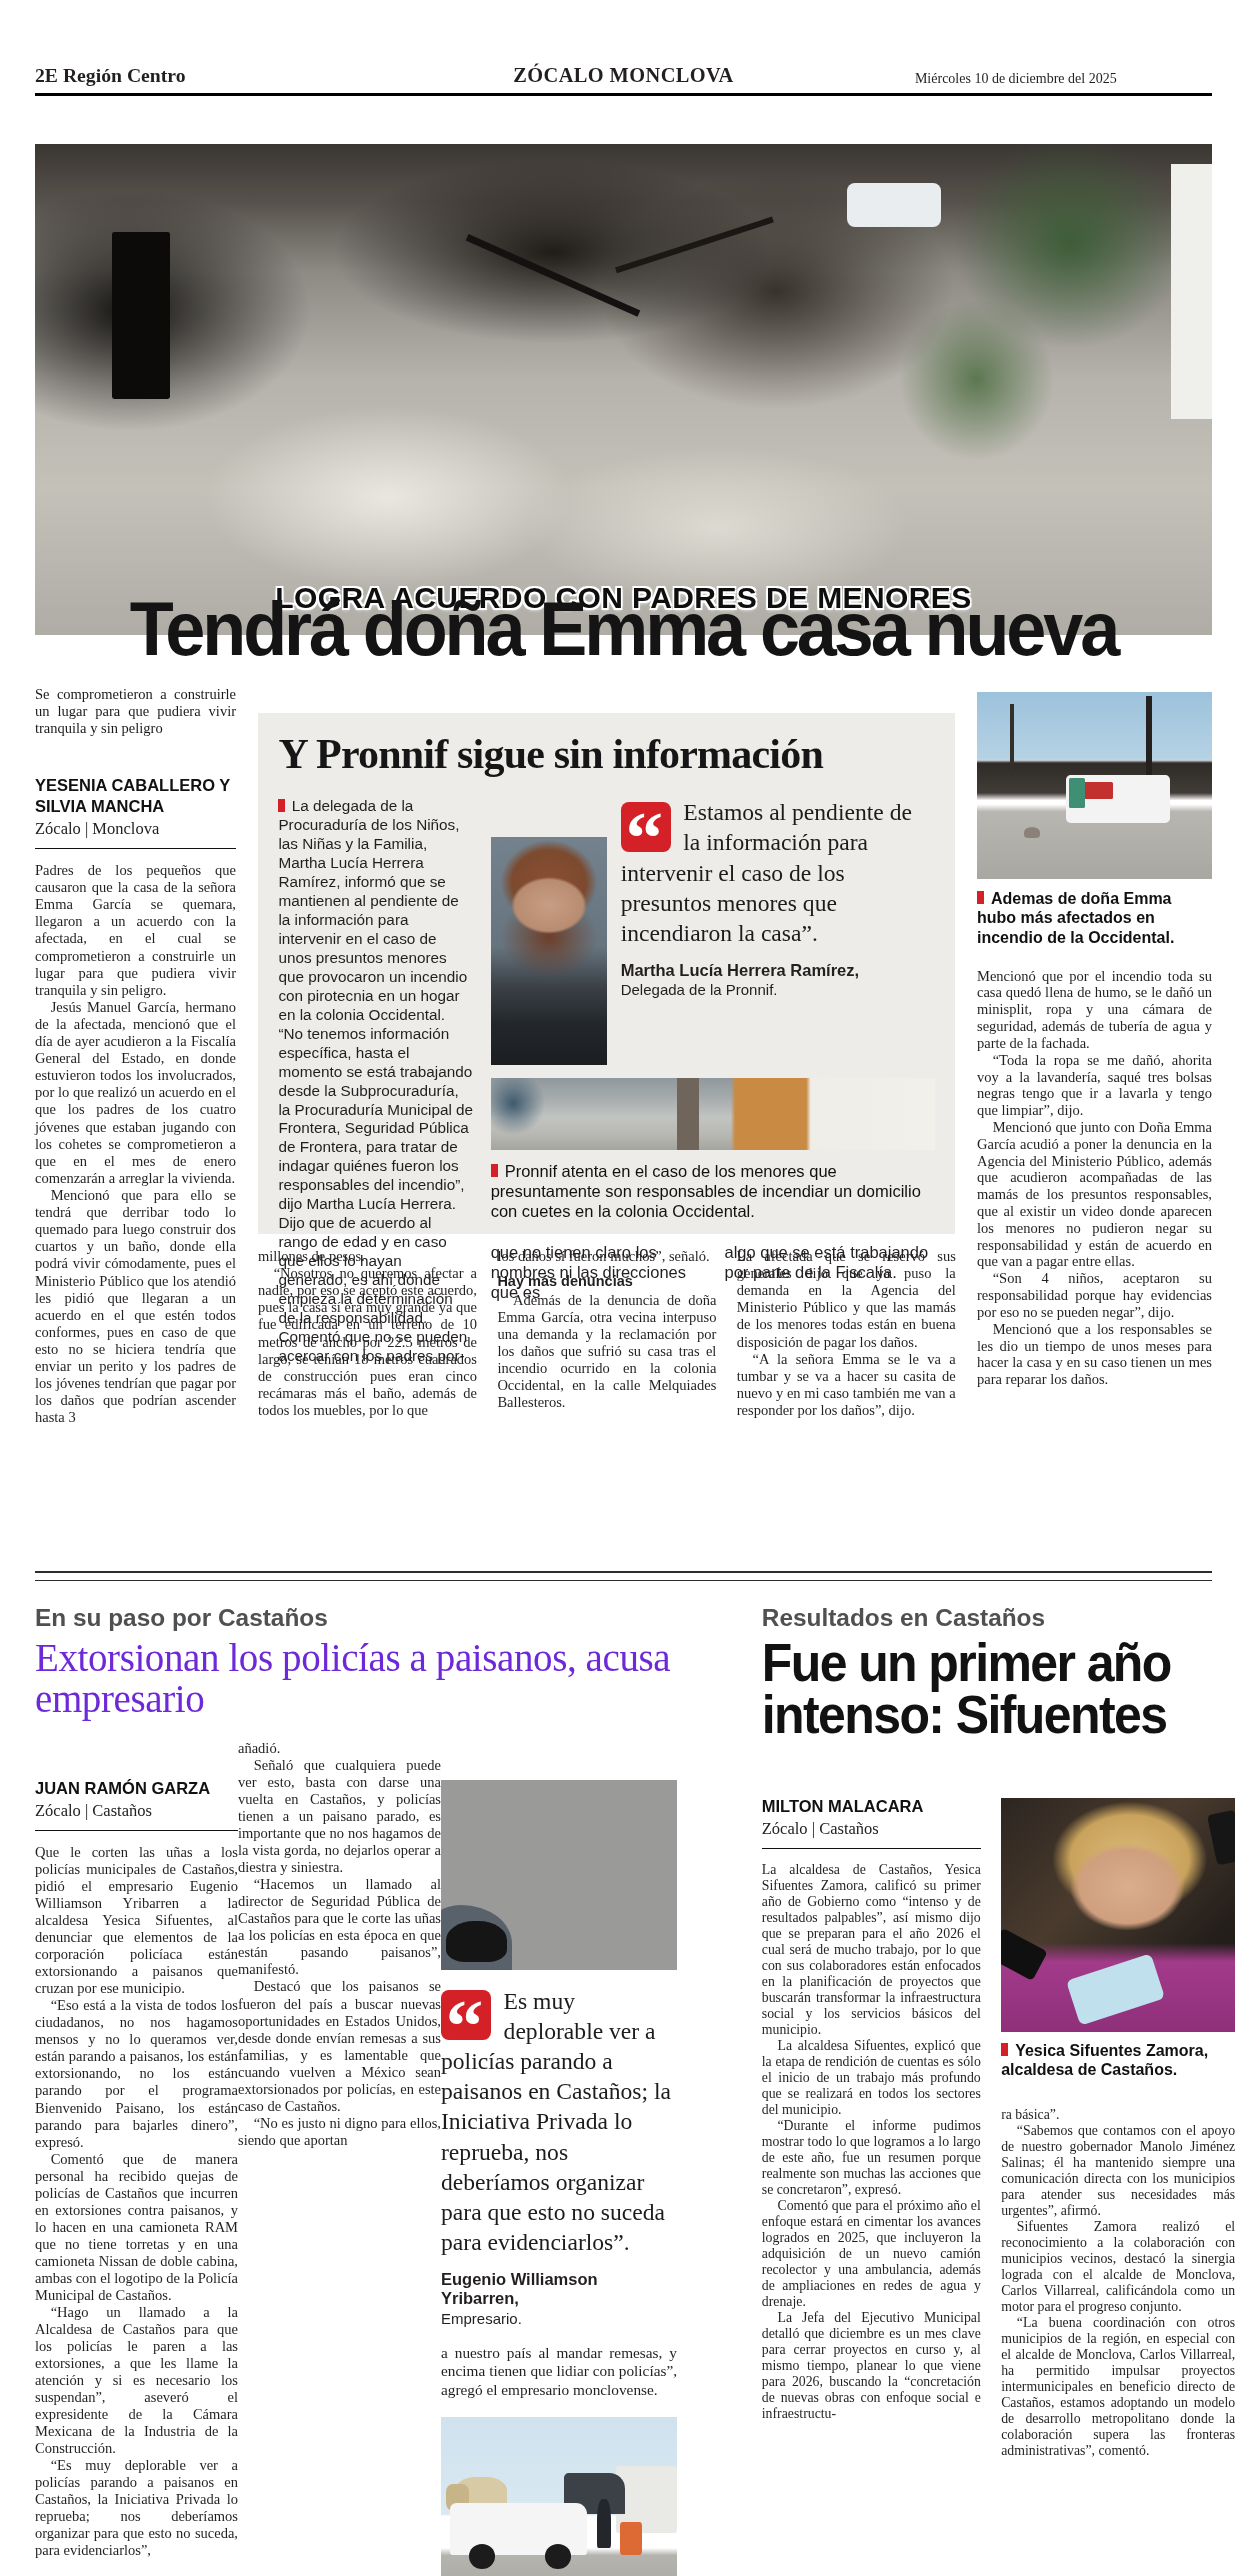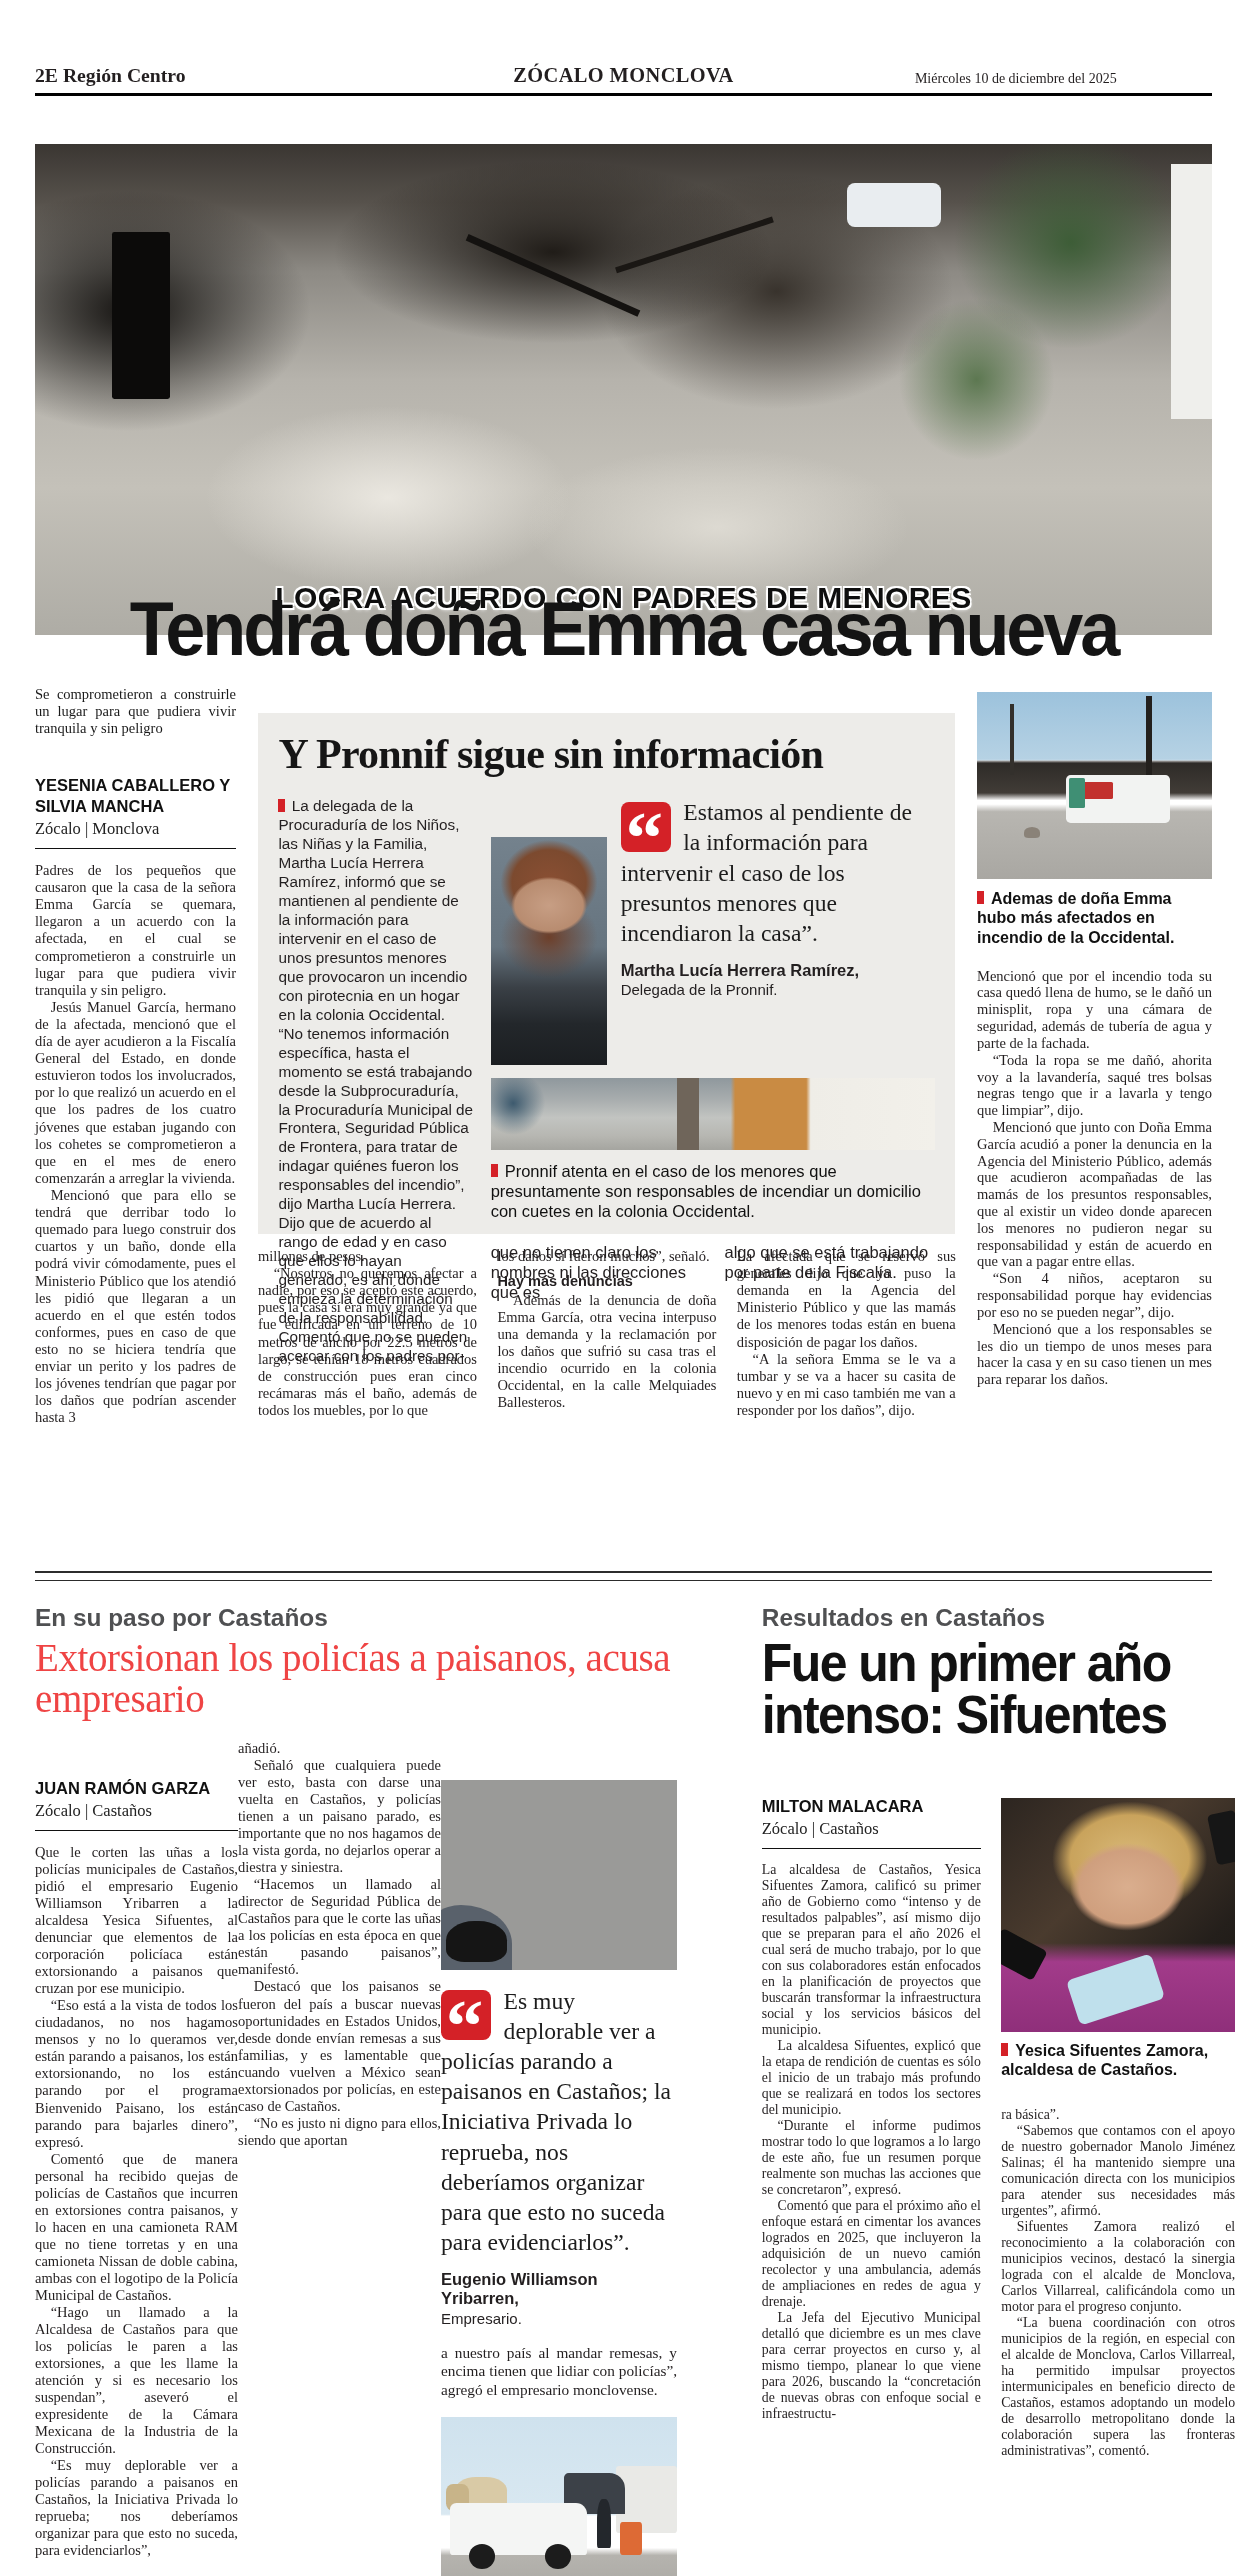--- a/index.html
+++ b/index.html
@@ -113,21 +113,21 @@
   
   .double-rule{top:1571px;height:7px;border-top:2.4px solid #2c2c2c;border-bottom:1.6px solid #2c2c2c;}
 
   
   .bottom{top:1598px;height:967px;display:flex;}
   .story-left{width:686px;flex:none;}
   .v-divider{width:0.8px;background:#8c8c8c;margin:4.7px 20.4px 0 20.4px;}
   .story-right{flex:1;}
 
   .kicker{margin:6.3px 0 4.7px 0;font-family:"Liberation Sans",sans-serif;font-weight:bold;font-size:24.4px;color:#4f5052;}
-  .serif-headline{margin:3.1px 0 20.4px 0;font-family:"Liberation Serif",serif;font-weight:normal;font-size:39px;line-height:1.06;letter-spacing:-0.4px;color:#ef4444;}
+  .serif-headline{margin:3.1px 0 20.4px 0;font-family:"Liberation Serif",serif;font-weight:normal;font-size:39px;line-height:1.06;letter-spacing:-0.4px;color:#6d28d9;}
   .black-headline{margin:4.7px 0 23.6px 0;font-family:"Liberation Sans",sans-serif;font-weight:bold;font-size:50px;line-height:.97;letter-spacing:-1.6px;color:#121212;transform:scaleY(1.07);transform-origin:top left;}
 
   .cols3{display:flex;}
   .cols3 .bcol{width:203px;flex:none;}
   .cols3 .bcol3{width:236px;flex:none;}
   .story-left .body p{font-size:14.5px;line-height:1.175;}
 
   .eugenio-photo{width:236px;height:190px;
     background:
       radial-gradient(ellipse 30% 38% at 52% 34%, #c49a7a 0%, #b78c6c 62%, rgba(183,140,108,0) 72%),

